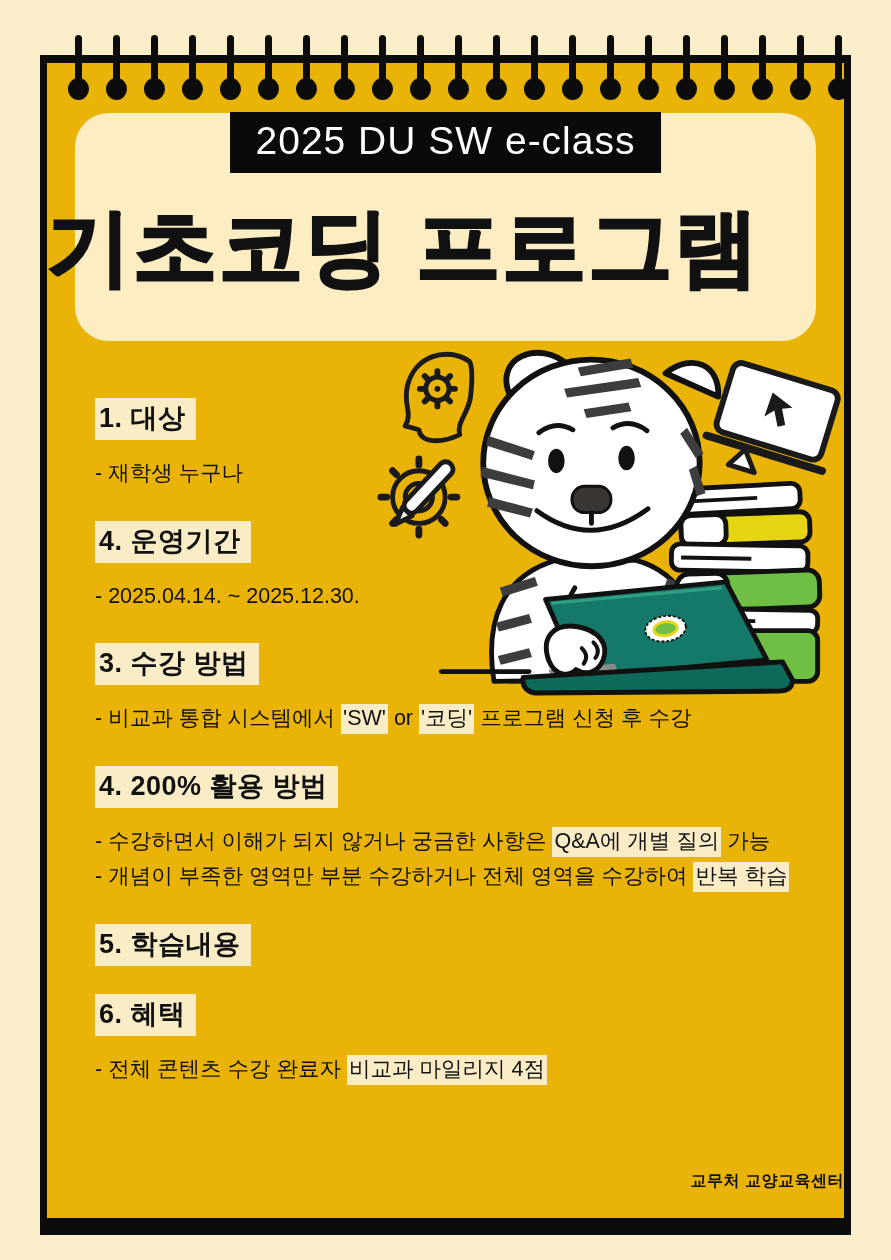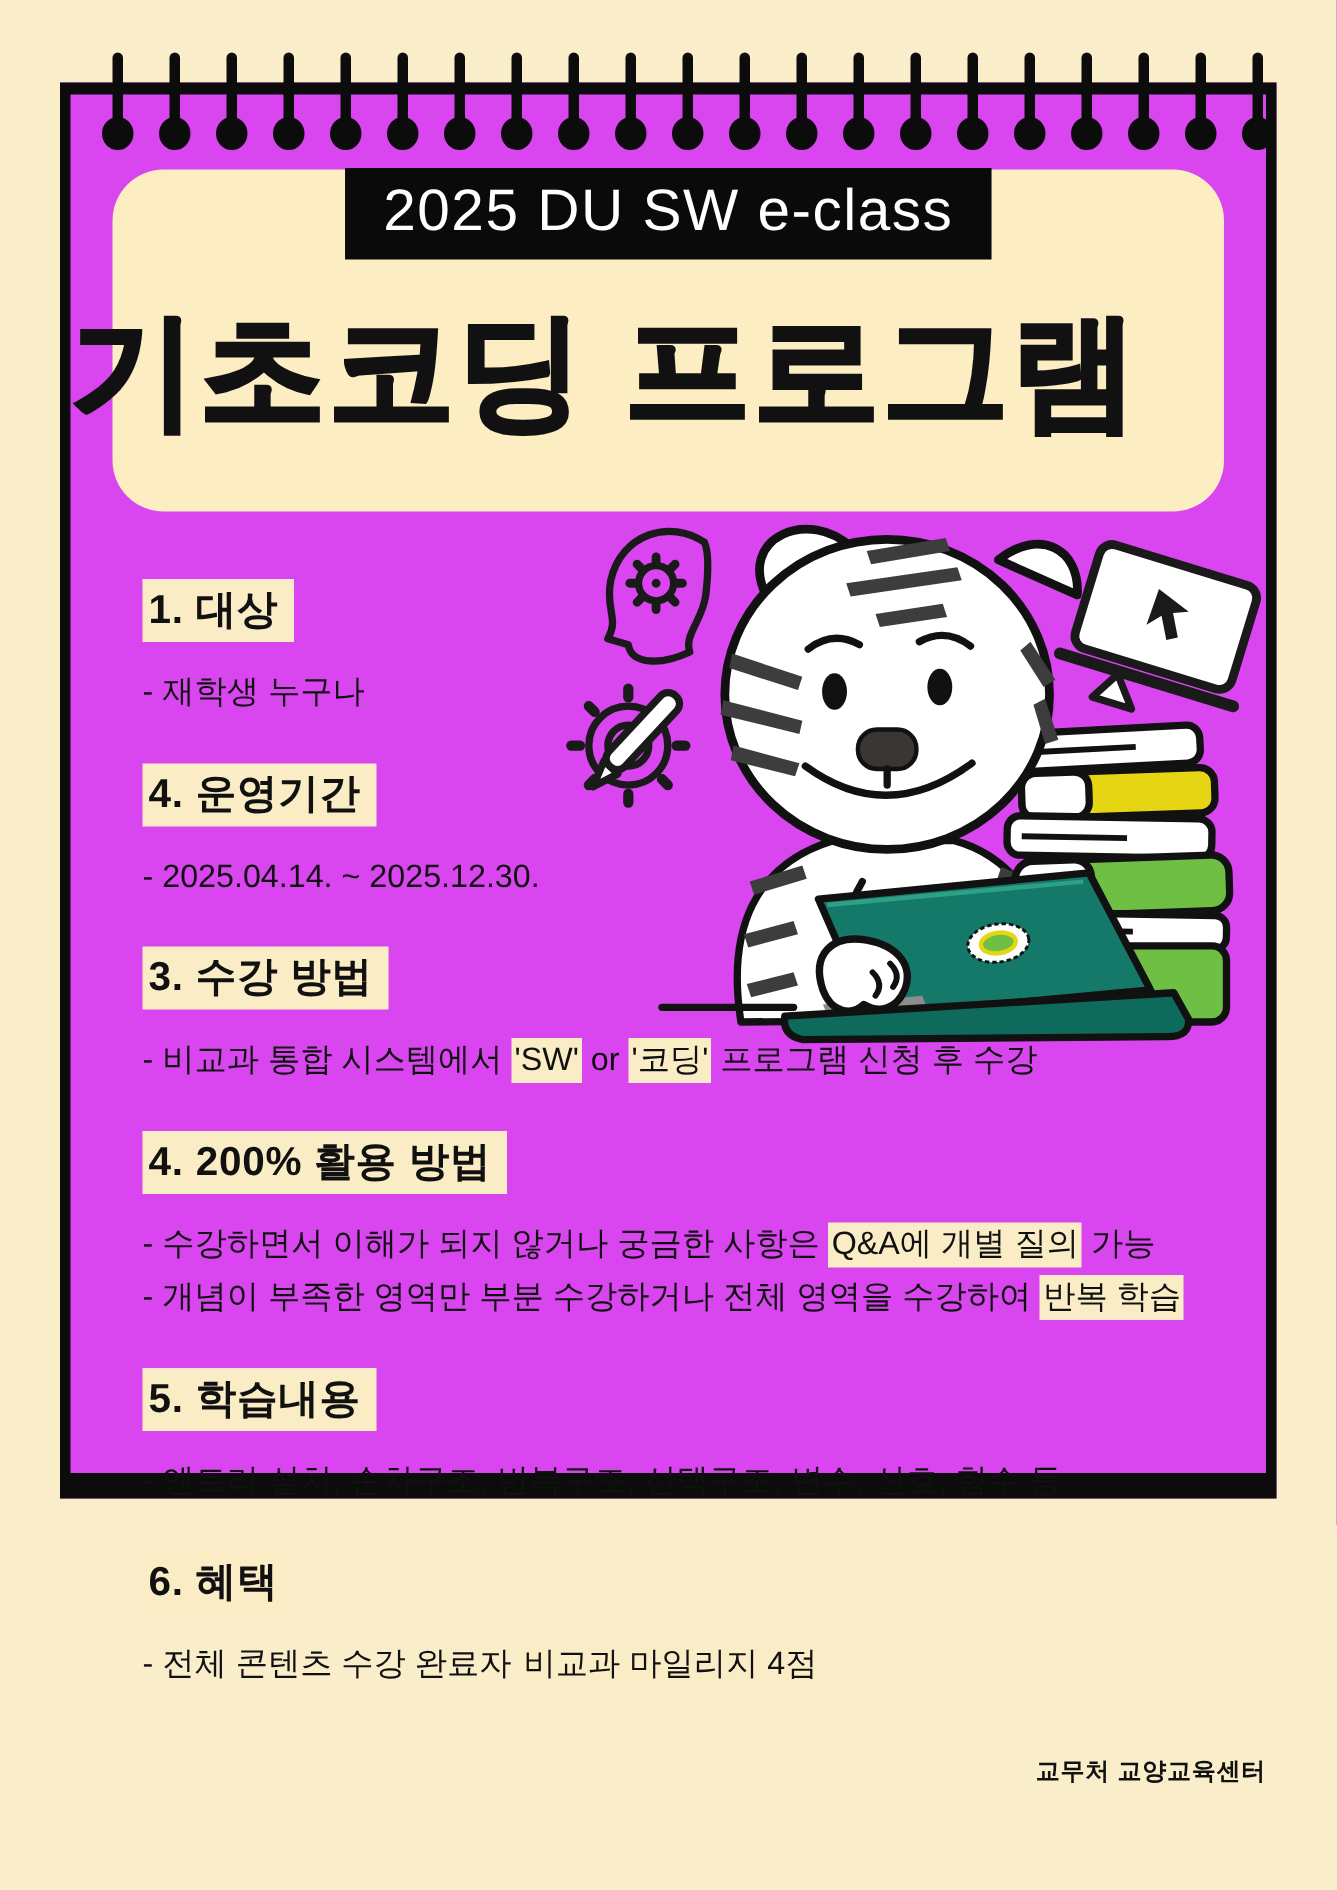--- a/index.html
+++ b/index.html
@@ -7,22 +7,22 @@
     --ink:#111111; --badge-bg:#0a0a0a; --badge-text:#ffffff;
   }
   *{margin:0;padding:0;box-sizing:border-box;}
   html,body{width:891px;height:1260px;}
   body{
     position:relative;background:var(--bg);overflow:hidden;
     font-family:"Liberation Sans","DejaVu Sans",sans-serif;color:var(--ink);
   }
   
   .page{
-    position:absolute;left:40px;top:55px;width:811px;height:944px;
-    background:#d946ef;border:7px solid #0c0c0c;border-top-width:8px;border-bottom-width:17px;
+    position:absolute;left:40px;top:55px;width:811px;height:1180px;
+    background:#eab308;border:7px solid #0c0c0c;border-top-width:8px;border-bottom-width:17px;
   }
   
   .binding{position:absolute;left:0;top:0;width:891px;height:110px;z-index:6;}
   .pin{position:absolute;top:35px;width:7px;height:50px;background:#0c0c0c;border-radius:4px 4px 0 0;}
   .pin::after{content:"";position:absolute;left:-7px;top:43px;width:21px;height:22px;background:#0c0c0c;border-radius:50%;}
   
   .title-panel{
     position:absolute;left:28px;top:50px;width:741px;height:228px;
     background:var(--panel);border-radius:34px;
   }
@@ -31,21 +31,21 @@
     background:var(--badge-bg);color:var(--badge-text);
     font-size:39px;letter-spacing:1px;padding:7px 26px 10px;white-space:nowrap;
   }
   .main-title{
     position:absolute;left:0;right:0;top:128px;z-index:2;
     text-align:left;font-size:84px;font-weight:900;letter-spacing:2px;
     -webkit-text-stroke:2.5px var(--ink);color:var(--ink);white-space:nowrap;
   }
   
   .content{position:absolute;left:48px;top:325px;width:710px;z-index:2;}
-  .sec{margin:0 0 34px;}
+  .sec{margin:12px 0 34px;}
   .sec-h{font-size:27px;font-weight:800;margin:0 0 22px;letter-spacing:.5px;}
   .hl-head{background:var(--highlight);padding:5px 10px 7px 4px;}
   .sec-line{font-size:21.5px;line-height:1.42;margin:0 0 5px;white-space:nowrap;}
   .hl{background:var(--highlight);padding:2px 2px 4px;}
   .footer{
     position:absolute;left:0;right:0;top:1108px;text-align:right;z-index:2;
     font-size:16px;font-weight:700;letter-spacing:.5px;
   }
   
   .illustration{position:absolute;left:328px;top:275px;width:468px;height:361px;z-index:4;}
@@ -72,21 +72,20 @@
         <h2 class="sec-h"><span class="hl-head">3. 수강 방법</span></h2>
         <p class="sec-line"><span>- 비교과 통합 시스템에서 </span><span class="hl">'SW'</span><span> or </span><span class="hl">'코딩'</span><span> 프로그램 신청 후 수강</span></p>
       </section>
       <section class="sec">
         <h2 class="sec-h"><span class="hl-head">4. 200% 활용 방법</span></h2>
         <p class="sec-line"><span>- 수강하면서 이해가 되지 않거나 궁금한 사항은 </span><span class="hl">Q&amp;A에 개별 질의</span><span> 가능</span></p>
         <p class="sec-line"><span>- 개념이 부족한 영역만 부분 수강하거나 전체 영역을 수강하여 </span><span class="hl">반복 학습</span></p>
       </section>
       <section class="sec">
         <h2 class="sec-h"><span class="hl-head">5. 학습내용</span></h2>
-        <p class="sec-line"><span>- 엔트리 설치, 순차구조, 반복구조, 선택구조, 변수, 신호, 함수 등</span></p>
       </section>
       <section class="sec">
         <h2 class="sec-h"><span class="hl-head">6. 혜택</span></h2>
         <p class="sec-line"><span>- 전체 콘텐츠 수강 완료자 </span><span class="hl">비교과 마일리지 4점</span></p>
       </section>
     </div>
 
   <svg class="illustration" viewBox="0 0 480 370" fill="none" xmlns="http://www.w3.org/2000/svg">
 
     <g stroke="#1a1a1a" stroke-width="5" fill="none" stroke-linejoin="round" stroke-linecap="round">

